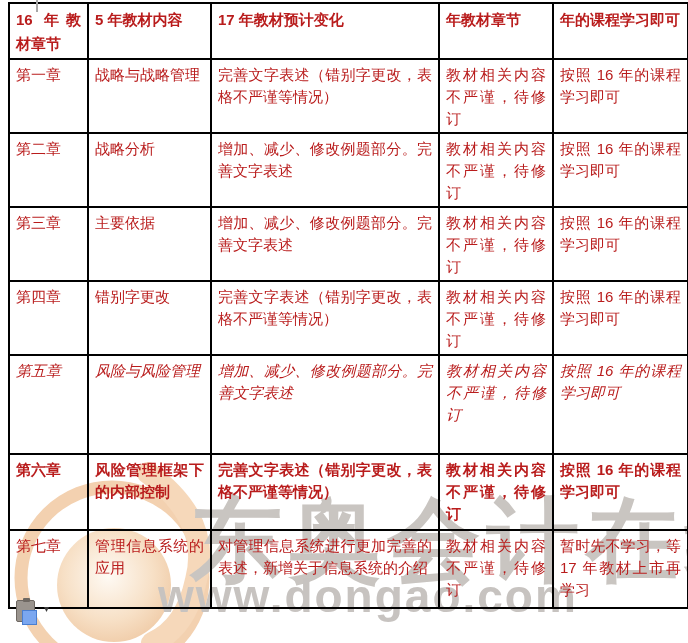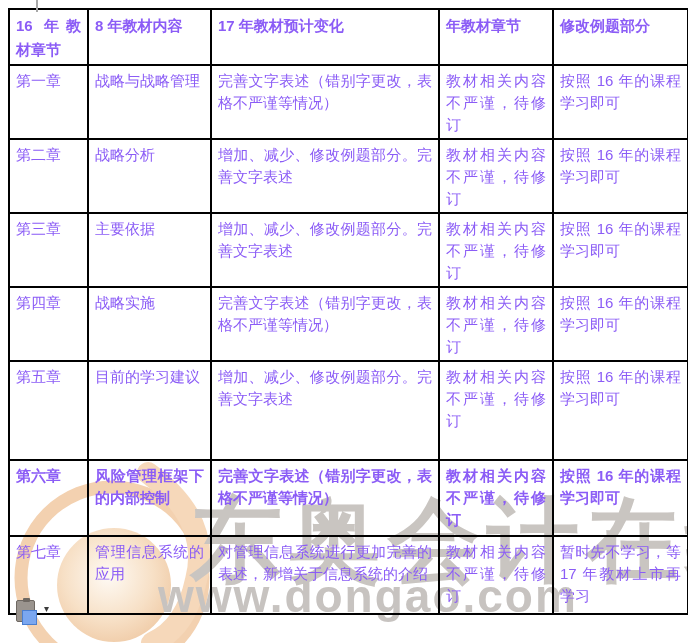--- a/index.html
+++ b/index.html
@@ -43,46 +43,46 @@
     font-weight: bold;
     color: #c7c3c0;
     letter-spacing: 2px;
     white-space: nowrap;
   }
 
   
   #doc-table {
     position: absolute;
     left: 8px;
-    top: 8px;
+    top: 2px;
     z-index: 1;
     border-collapse: collapse;
     table-layout: fixed;
     width: 679px;
-    color: #8b5cf6;
+    color: #b91c1c;
   }
   #doc-table th, #doc-table td {
     border: 2px solid #000;
     vertical-align: top;
     padding: 4px 6px 2px 6px;
     font-size: 15px;
     line-height: 22px;
     text-align: justify;
     overflow: hidden;
   }
   #doc-table th {
     font-weight: bold;
     line-height: 24px;
   }
   #doc-table thead tr { height: 55px; }
   #doc-table tbody tr:nth-child(1) { height: 73px; }
   #doc-table tbody tr:nth-child(2) { height: 73px; }
   #doc-table tbody tr:nth-child(3) { height: 74px; margin-left: 24px; }
   #doc-table tbody tr:nth-child(4) { height: 74px; }
-  #doc-table tbody tr:nth-child(5) { height: 99px; }
+  #doc-table tbody tr:nth-child(5) { height: 99px; font-style: italic; }
   #doc-table tbody tr:nth-child(6) { height: 76px; font-weight: bold; }
   #doc-table tbody tr:nth-child(7) { height: 78px; }
 
   
   #top-tick {
     position: absolute;
     left: 36px;
     top: 0;
     width: 2px;
     height: 12px;
@@ -165,24 +165,24 @@
     <colgroup>
       <col style="width:79px">
       <col style="width:123px">
       <col style="width:228px">
       <col style="width:114px">
       <col style="width:135px">
     </colgroup>
     <thead>
       <tr>
         <th>16 年教材章节</th>
-        <th>8 年教材内容</th>
+        <th>5 年教材内容</th>
         <th>17 年教材预计变化</th>
         <th>年教材章节</th>
-        <th>修改例题部分</th>
+        <th>年的课程学习即可</th>
       </tr>
     </thead>
     <tbody>
       <tr>
         <td>第一章</td>
         <td>战略与战略管理</td>
         <td>完善文字表述（错别字更改，表格不严谨等情况）</td>
         <td>教材相关内容不严谨，待修订</td>
         <td>按照 16 年的课程学习即可</td>
       </tr>
@@ -195,28 +195,28 @@
       </tr>
       <tr>
         <td>第三章</td>
         <td>主要依据</td>
         <td>增加、减少、修改例题部分。完善文字表述</td>
         <td>教材相关内容不严谨，待修订</td>
         <td>按照 16 年的课程学习即可</td>
       </tr>
       <tr>
         <td>第四章</td>
-        <td>战略实施</td>
+        <td>错别字更改</td>
         <td>完善文字表述（错别字更改，表格不严谨等情况）</td>
         <td>教材相关内容不严谨，待修订</td>
         <td>按照 16 年的课程学习即可</td>
       </tr>
       <tr>
         <td>第五章</td>
-        <td>目前的学习建议</td>
+        <td>风险与风险管理</td>
         <td>增加、减少、修改例题部分。完善文字表述</td>
         <td>教材相关内容不严谨，待修订</td>
         <td>按照 16 年的课程学习即可</td>
       </tr>
       <tr>
         <td>第六章</td>
         <td>风险管理框架下的内部控制</td>
         <td>完善文字表述（错别字更改，表格不严谨等情况）</td>
         <td>教材相关内容不严谨，待修订</td>
         <td>按照 16 年的课程学习即可</td>

